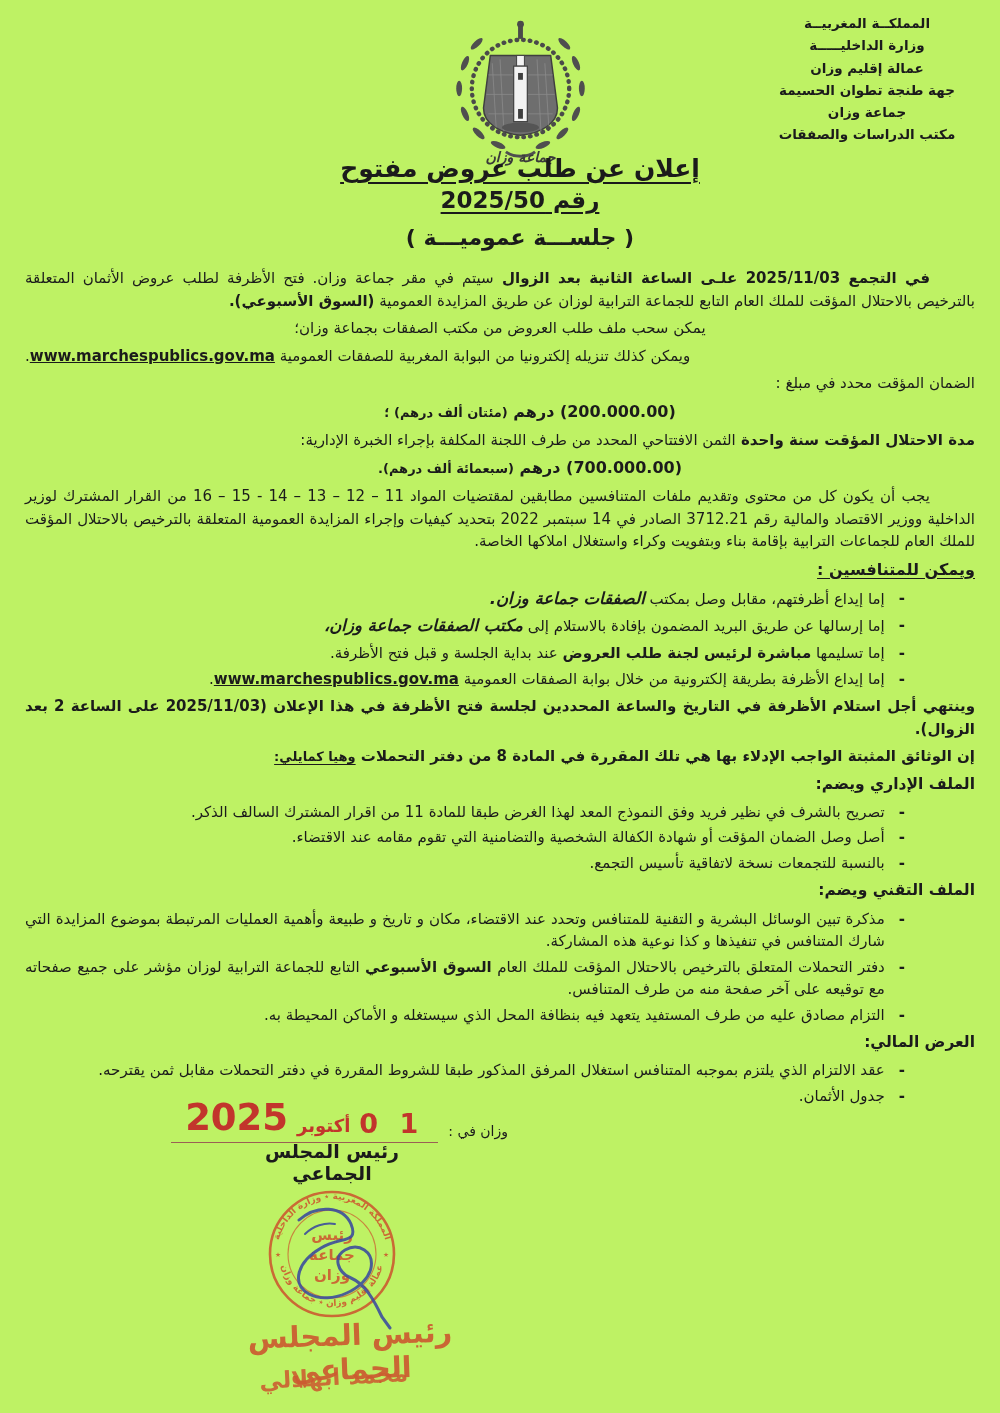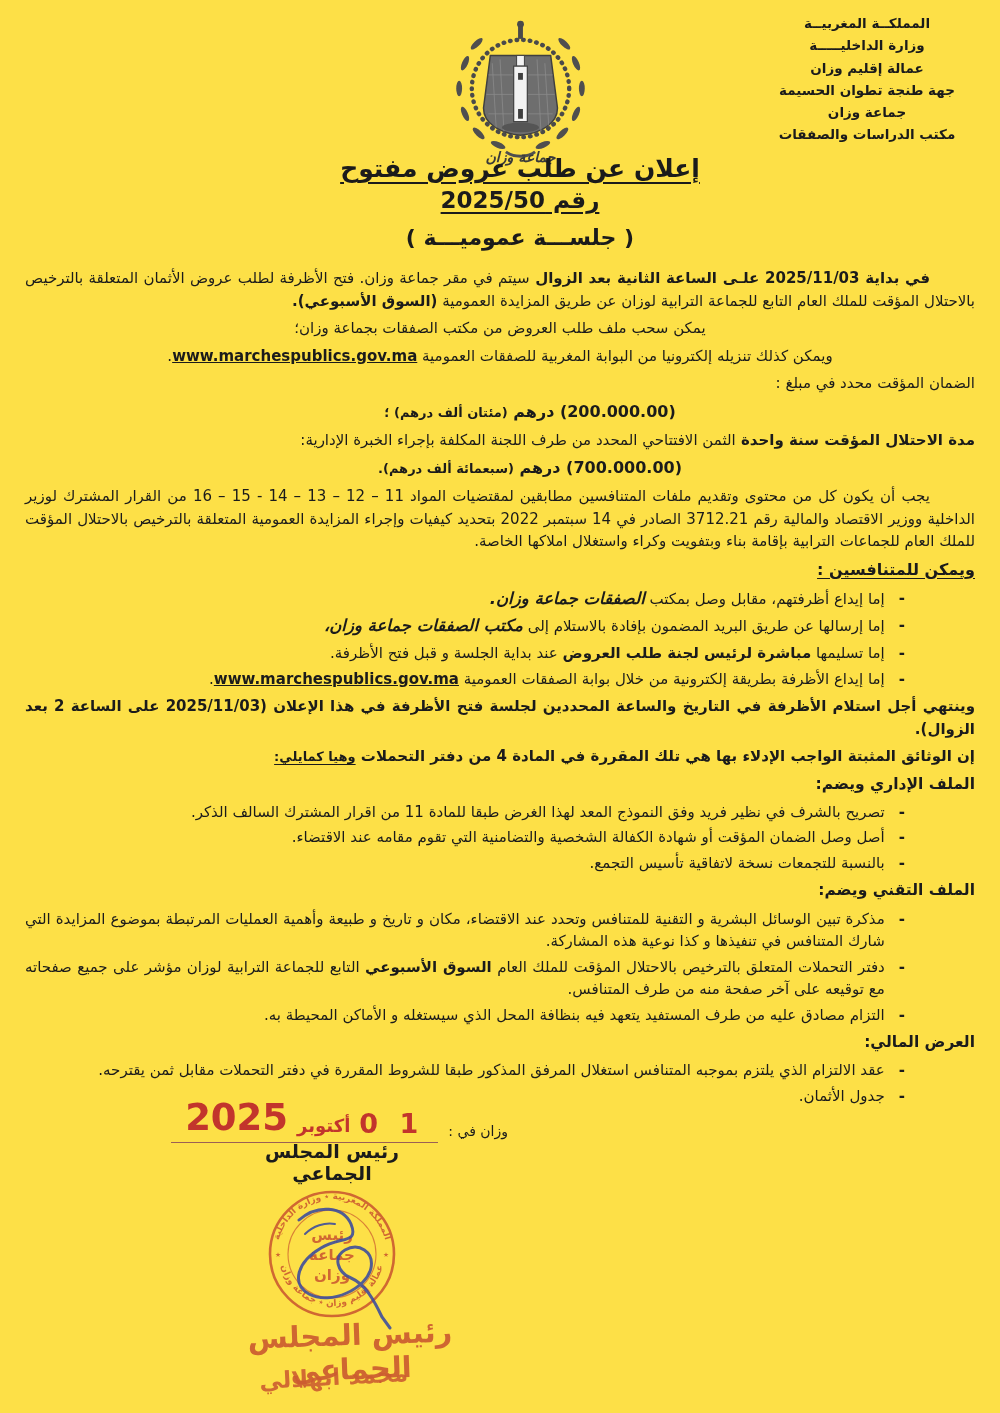--- a/index.html
+++ b/index.html
@@ -1,37 +1,37 @@
 <!DOCTYPE html>
 <html lang="ar" dir="rtl" style="--stamp-orange: #cc5c30; --date-red: #c2352c; --signature-blue: #3a4a9e; --text: #1b1b1b;"><head>
 <meta charset="utf-8">
 <style>
   html,body{margin:0;padding:0;background:#ffffff;}
   .page{
-    position:relative;width:1000px;height:1413px;background:#fde047;overflow:hidden;
+    position:relative;width:1000px;height:1413px;background:#bef264;overflow:hidden;
     direction:rtl;font-family:"DejaVu Sans",sans-serif;color:var(--text,#1b1b1b);
   }
   
   .top-zone{position:relative;height:252px;}
   .gov-header{position:absolute;top:12px;right:4px;width:258px;text-align:center;
     font-size:13.5px;font-weight:bold;line-height:1.65;}
   .emblem{position:absolute;top:14px;left:428px;width:185px;height:152px;}
   .doc-title{position:absolute;top:154px;left:40px;right:0;text-align:center;}
   .doc-title .t1{font-size:25px;font-weight:bold;text-decoration:underline;text-underline-offset:5px;margin:0 4px 4px;}
   .doc-title .t2{font-size:23px;font-weight:bold;text-decoration:underline;text-underline-offset:4px;margin:0 0 4px;}
   .doc-title .t3{font-size:22px;font-weight:bold;margin:12px;}
   
   .body{padding:10px 25px 0;font-size:15px;line-height:1.5;text-align:justify;}
   .body p{margin:5px 0;}
   .indent{text-indent:45px;}
   .center{text-align:center;}
   .amt{text-align:center;font-weight:bold;font-size:16px;position:relative;left:30px;margin:4px 0;}
   .amt .paren{font-size:13px;}
   .r-ind{margin-right:135px;text-align:right;}
-  .r-ind2{margin-right:100px;text-align:center;}
+  .r-ind2{margin-right:100px;text-align:left;}
   .b{font-weight:bold;}
   .bi{font-weight:bold;font-style:italic;font-size:16.5px;}
   .url{font-weight:bold;text-decoration:underline;direction:ltr;unicode-bidi:isolate;}
   .sec-h{font-weight:bold;font-size:16px;text-decoration:underline;text-underline-offset:3px;margin:7px 0 3px;}
   .sub-h{font-weight:bold;font-size:15.5px;margin:7px 0 2px;}
   .emph-u{font-weight:bold;font-size:13px;text-decoration:underline;text-underline-offset:3px;margin-top:42px;}
   .li{display:flex;gap:14px;margin:3px 0;padding-right:70px;}
   .li .dash{flex:0 0 auto;font-weight:bold;}
   .li .li-t{flex:1;text-align:justify;}
   
@@ -111,21 +111,21 @@
     <div class="doc-title">
       <p class="t1">إعلان عن طلب عروض مفتوح</p>
       <p class="t2">رقم 2025/50</p>
       <p class="t3">( جلســـة عموميـــة )</p>
     </div>
   </div>
 
   <div class="body">
 
     <p class="indent">
-      <span class="b">في بداية </span><span class="b">2025/11/03</span><span class="b"> علـى الساعة الثانية بعد الزوال </span><span>سيتم في مقر جماعة وزان. فتح الأظرفة لطلب عروض الأثمان المتعلقة بالترخيص بالاحتلال المؤقت للملك العام التابع للجماعة الترابية لوزان عن طريق المزايدة العمومية </span><span class="b">(السوق الأسبوعي).</span>
+      <span class="b">في التجمع </span><span class="b">2025/11/03</span><span class="b"> علـى الساعة الثانية بعد الزوال </span><span>سيتم في مقر جماعة وزان. فتح الأظرفة لطلب عروض الأثمان المتعلقة بالترخيص بالاحتلال المؤقت للملك العام التابع للجماعة الترابية لوزان عن طريق المزايدة العمومية </span><span class="b">(السوق الأسبوعي).</span>
     </p>
 
     <p class="center">يمكن سحب ملف طلب العروض من مكتب الصفقات بجماعة وزان؛</p>
 
     <p class="r-ind2">
       <span>ويمكن كذلك تنزيله إلكترونيا من البوابة المغربية للصفقات العمومية </span><span class="url">www.marchespublics.gov.ma</span><span>.</span>
     </p>
 
     <p class="r-ind">الضمان المؤقت محدد في مبلغ :</p>
 
@@ -166,21 +166,21 @@
     <div class="li">
       <span class="dash">-</span>
       <div class="li-t">
         <span>إما إيداع الأظرفة بطريقة إلكترونية من خلال بوابة الصفقات العمومية </span><span class="url">www.marchespublics.gov.ma</span><span>.</span>
       </div>
     </div>
 
     <p class="b">وينتهي أجل استلام الأظرفة في التاريخ والساعة المحددين لجلسة فتح الأظرفة في هذا الإعلان (2025/11/03 على الساعة 2 بعد الزوال).</p>
 
     <p>
-      <span class="b">إن الوثائق المثبتة الواجب الإدلاء بها هي تلك المقررة في المادة 4 من دفتر التحملات  </span><span class="emph-u">وهيا كمايلي:</span>
+      <span class="b">إن الوثائق المثبتة الواجب الإدلاء بها هي تلك المقررة في المادة 8 من دفتر التحملات  </span><span class="emph-u">وهيا كمايلي:</span>
     </p>
 
     <p class="sub-h">الملف الإداري ويضم:</p>
     <div class="li">
       <span class="dash">-</span>
       <div class="li-t">تصريح بالشرف في نظير فريد وفق النموذج المعد لهذا الغرض طبقا للمادة 11 من اقرار المشترك السالف الذكر.</div>
     </div>
     <div class="li">
       <span class="dash">-</span>
       <div class="li-t">أصل وصل الضمان المؤقت أو شهادة الكفالة الشخصية والتضامنية التي تقوم مقامه عند الاقتضاء.</div>

